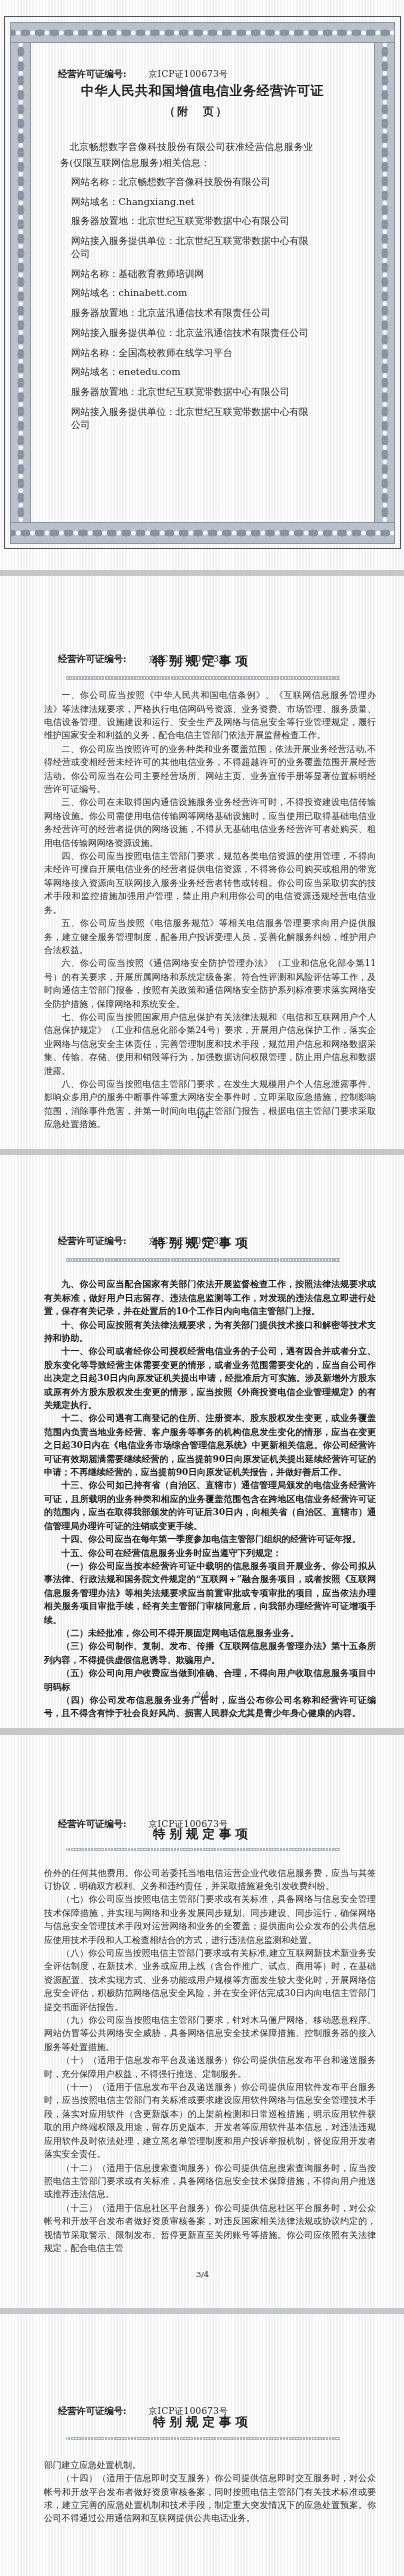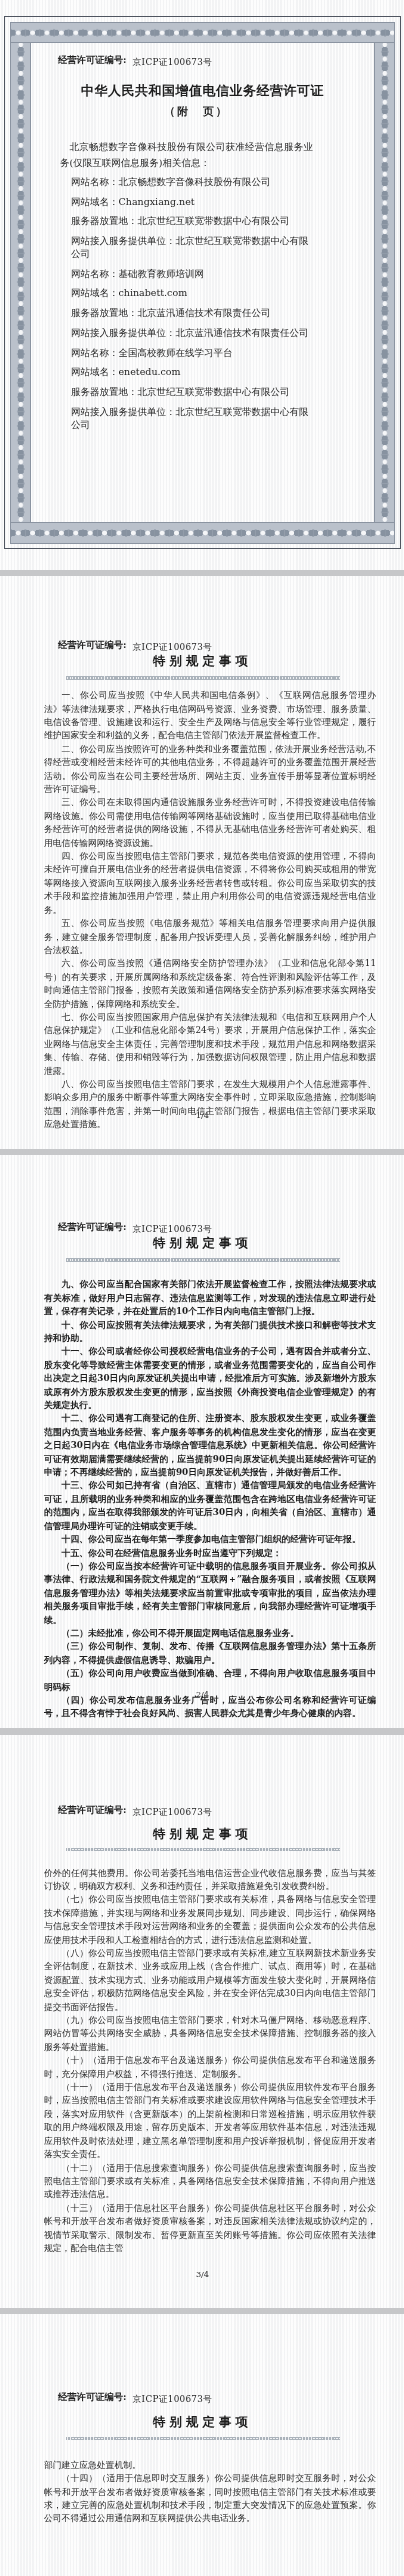--- a/index.html
+++ b/index.html
@@ -37,23 +37,23 @@
     top:4.6px;bottom:4.6px;width:19.6px;
     background-image:
       radial-gradient(circle 2.6px at 9.8px 7.2px, #f5f6f8 0 2.1px, rgba(0,0,0,0) 2.6px),
       radial-gradient(ellipse 5.7px 8.2px at 9.8px 0px, #8792a0 0 60%, rgba(0,0,0,0) 61%),
       radial-gradient(ellipse 5.7px 8.2px at 9.8px 14.4px, #8792a0 0 60%, rgba(0,0,0,0) 61%);
     background-size:19.6px 14.4px;background-repeat:repeat;z-index:1;
   }
   .band-l{left:4.6px;} .band-r{right:4.6px;}
 
   
-  .lic-hdr{position:absolute;left:58px;display:flex;align-items:center;gap:6px;white-space:nowrap;}
+  .lic-hdr{position:absolute;left:58px;display:flex;align-items:flex-end;gap:22px;white-space:nowrap;}
   .lic-lbl{font-size:9.3px;font-weight:600;}
-  .lic-val{font-size:8.8px;margin-top:5px;letter-spacing:0.3px;}
+  .lic-val{font-size:8.8px;margin-top:17px;letter-spacing:0.3px;}
   .p1 .lic-hdr{top:52px;}
   .p2 .lic-hdr{top:61px;}
   .p3 .lic-hdr{top:64px;}
   .p4 .lic-hdr{top:67px;}
   .p5 .lic-hdr{top:75px;}
 
   
   .cert-title{position:absolute;top:82px;left:0;right:0;text-align:center;font-size:13px;font-weight:700;letter-spacing:0.5px;margin:0;}
   .cert-sub{position:absolute;top:105px;left:0;right:12px;text-align:center;font-size:10.8px;font-weight:700;letter-spacing:2.1px;}
   .p1-intro{position:absolute;top:139px;left:60px;width:253px;font-size:9.5px;line-height:16px;text-indent:1em;margin:0;text-align:justify;}

